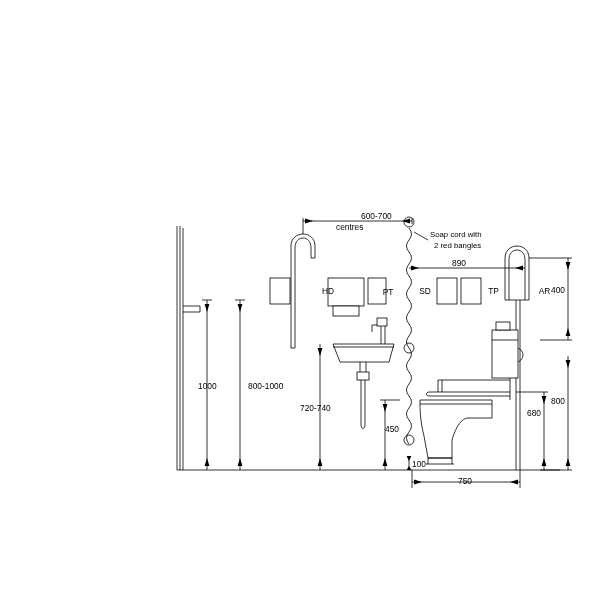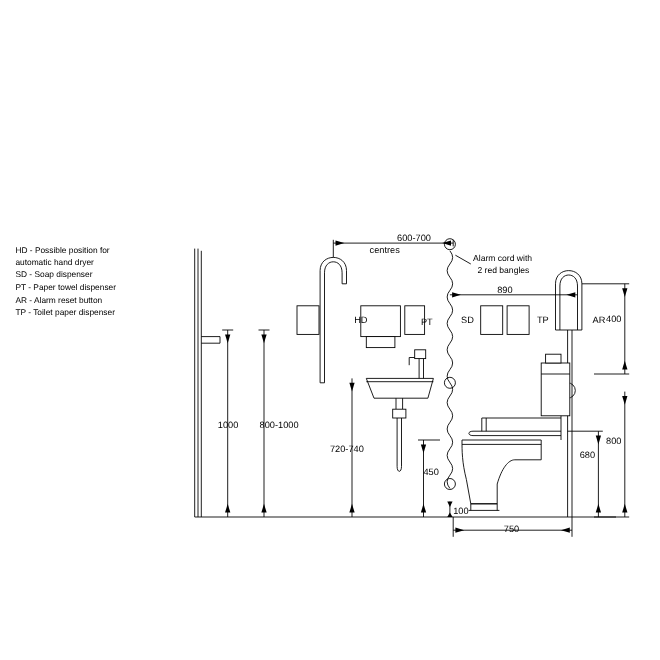--- a/index.html
+++ b/index.html
@@ -256,44 +256,36 @@
         <polygon points="544,458 541.6,466 546.4,466" fill="#000" stroke="none"></polygon>
       </g>
 
       <g>
         <line x1="428" y1="240" x2="414" y2="232"></line>
       </g>
 
     </g>
   </svg>
 
-  <div class="legend">
-    <div>HD - Possible position for</div>
-    <div>automatic hand dryer</div>
-    <div>SD - Soap dispenser</div>
-    <div>PT - Paper towel dispenser</div>
-    <div>AR - Alarm reset button</div>
-    <div>TP - Toilet paper dispenser</div>
-  </div>
 
   <div class="boxlabel" style="left:270px; top:286px; width:20px;">HD</div>
   <div class="boxlabel" style="left:328px; top:287px; width:24px;">PT</div>
   <div class="boxlabel" style="left:368px; top:286px; width:18px;">SD</div>
   <div class="boxlabel" style="left:437px; top:286px; width:17px;">TP</div>
   <div class="boxlabel" style="left:480px; top:286px; width:33px;">AR</div>
 
-  <div class="note" style="left:430px; top:230px;">Alarm cord with</div>
+  <div class="note" style="left:430px; top:230px;">Soap cord with</div>
   <div class="note" style="left:434px; top:241px;">2 red bangles</div>
 
   <div class="dim" style="left:333px; top:211px;margin-left:28px;">600-700</div>
   <div class="dim" style="left:336px; top:222px;">centres</div>
   <div class="dim" style="left:452px; top:258px;">890</div>
   <div class="dim" style="left:551px; top:285px;">400</div>
   <div class="dim" style="left:198px; top:381px;">1000</div>
-  <div class="dim" style="left:236px; top:381px;text-align:center;">800-1000</div>
+  <div class="dim" style="left:248px; top:381px;text-align:center;">800-1000</div>
   <div class="dim" style="left:300px; top:403px;">720-740</div>
   <div class="dim" style="left:385px; top:424px;">450</div>
   <div class="dim" style="left:412px; top:459px;">100</div>
   <div class="dim" style="left:458px; top:476px;">750</div>
   <div class="dim" style="left:551px; top:396px;">800</div>
   <div class="dim" style="left:527px; top:408px;">680</div>
 
 </div>
 
 </body></html>

